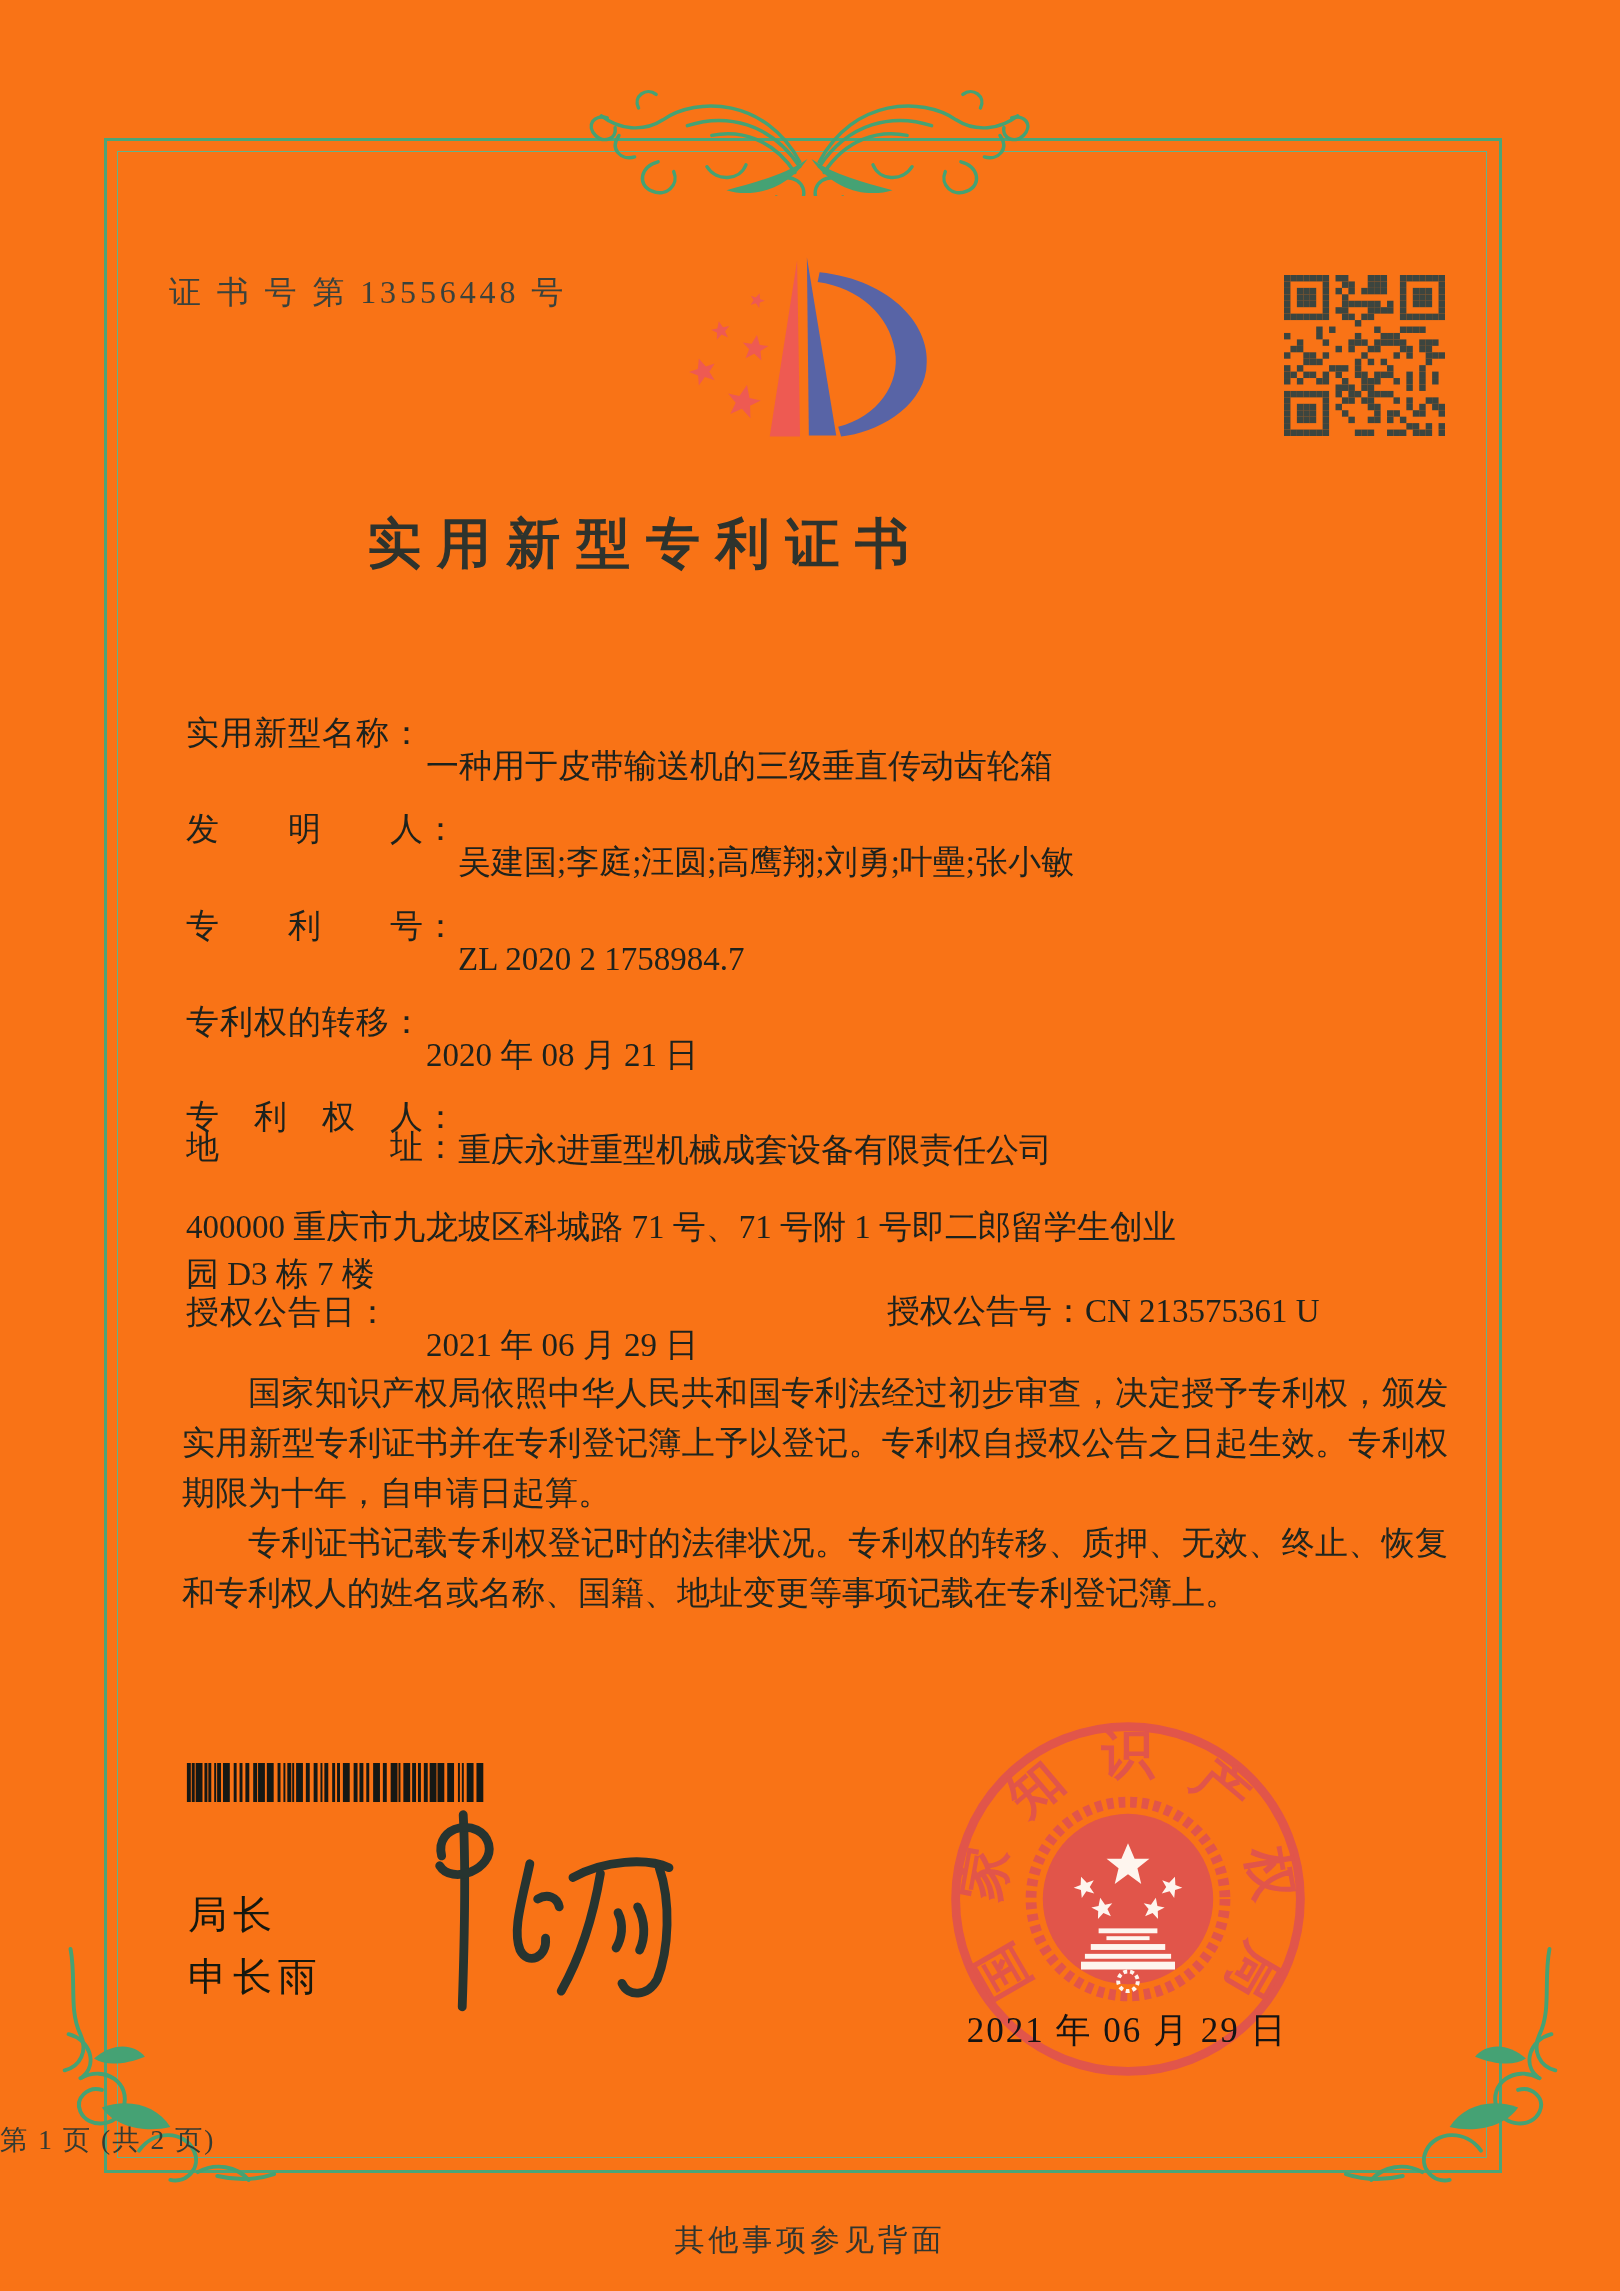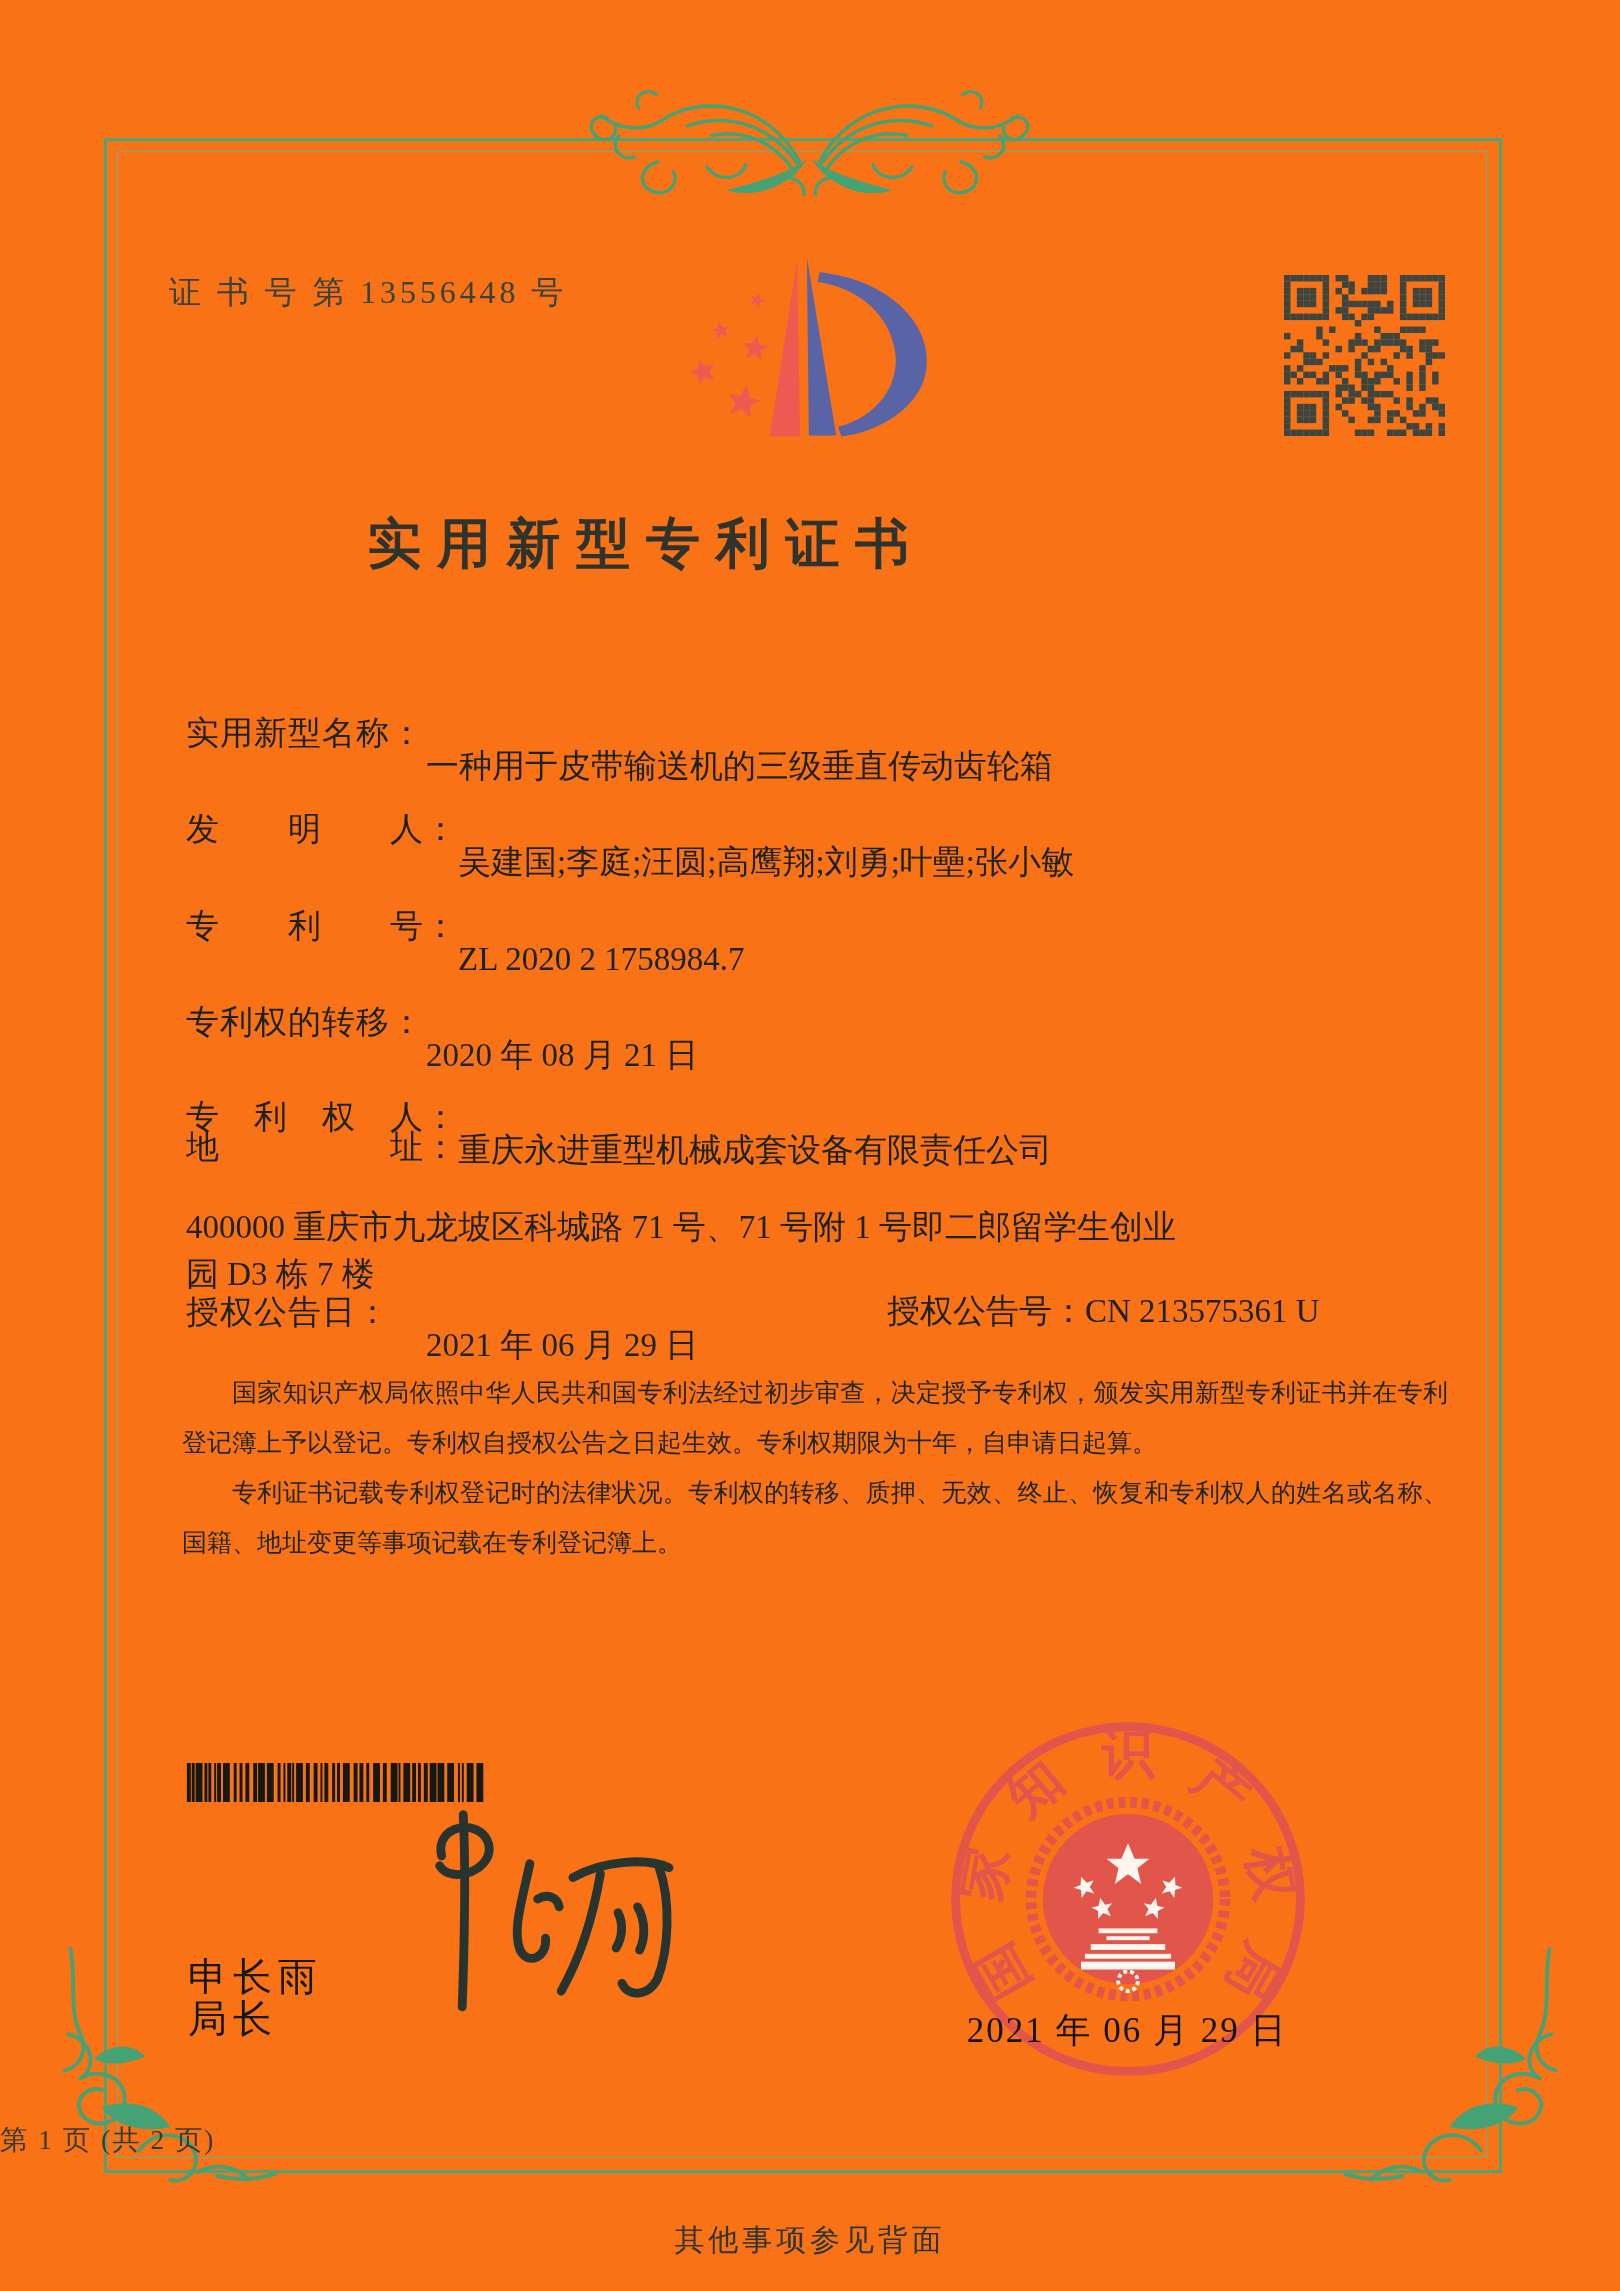--- a/index.html
+++ b/index.html
@@ -16,27 +16,27 @@
   .title{position:absolute;left:0;top:508px;width:1292px;text-align:center;
         font-size:54px;font-weight:bold;letter-spacing:15.7px;color:#2e332d;}
   .frow{position:absolute;left:186px;font-size:33px;line-height:47px;color:#1d221d;white-space:nowrap;}
   .frow .flabel{display:inline-block;min-width:240px;letter-spacing:1px;vertical-align:top;}
   .frow .fvalue{display:inline-block;vertical-align:top;margin-top:33px;}
   .r0{top:710px}.r1{top:806px}.r2{top:903px}.r3{top:999px}.r4{top:1094px}
   .r5{top:1124px}.r6{top:1289px}
   .r5{white-space:normal;width:1245px;}
   .r5 .fvalue{width:990px;}
   .grant2{position:absolute;left:887px;top:1289px;font-size:33px;color:#1d221d;white-space:nowrap;}
-  .paras{position:absolute;left:182px;top:1368px;width:1266px;font-size:25px;
+  .paras{position:absolute;left:182px;top:1368px;width:1266px;font-size:33px;
         line-height:50px;text-align:justify;color:#20261f;}
   .paras p{margin:0;text-indent:2em;}
   .barcode{position:absolute;left:186px;top:1763px;width:306px;height:39px;}
   .signer{position:absolute;left:188px;font-family:"Liberation Sans","DejaVu Sans",sans-serif;
         font-size:39px;color:#15180f;letter-spacing:5.9px;}
-  .signer.t{top:1992px}.signer.n{top:1950px}
+  .signer.t{top:1888px}.signer.n{top:1950px}
   .sig{position:absolute;left:365px;top:1803px;width:314px;height:245px;}
   .seal{position:absolute;left:937px;top:1708px;width:382px;height:382px;opacity:.93;}
   .seal-date{position:absolute;left:931px;top:2007px;width:392px;text-align:center;
         font-size:35px;color:#141414;letter-spacing:2px;z-index:5;}
   .pageno{position:absolute;left:0;top:2122px;width:1483px;
         font-size:27.4px;color:#333b33;letter-spacing:2px;}
   .backnote{position:absolute;left:0;top:2220px;width:1620px;text-align:center;
         font-size:30px;color:#2f352f;letter-spacing:3.9px;}
   .dragon{position:absolute;left:579px;top:69px;width:461px;height:127px;}
   .fl-bl{position:absolute;left:51px;top:1941px;width:225px;height:245px;}

